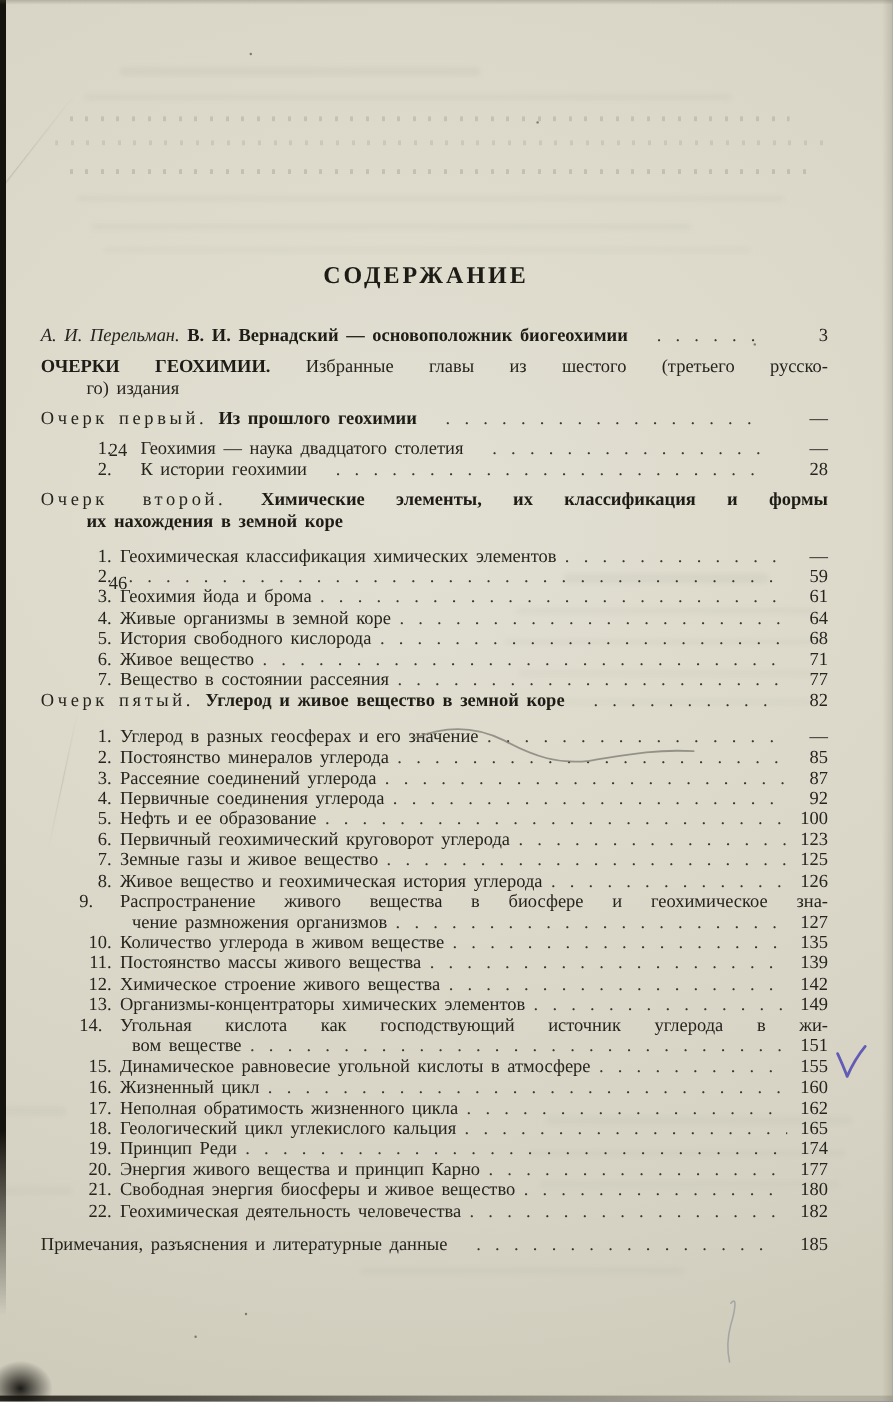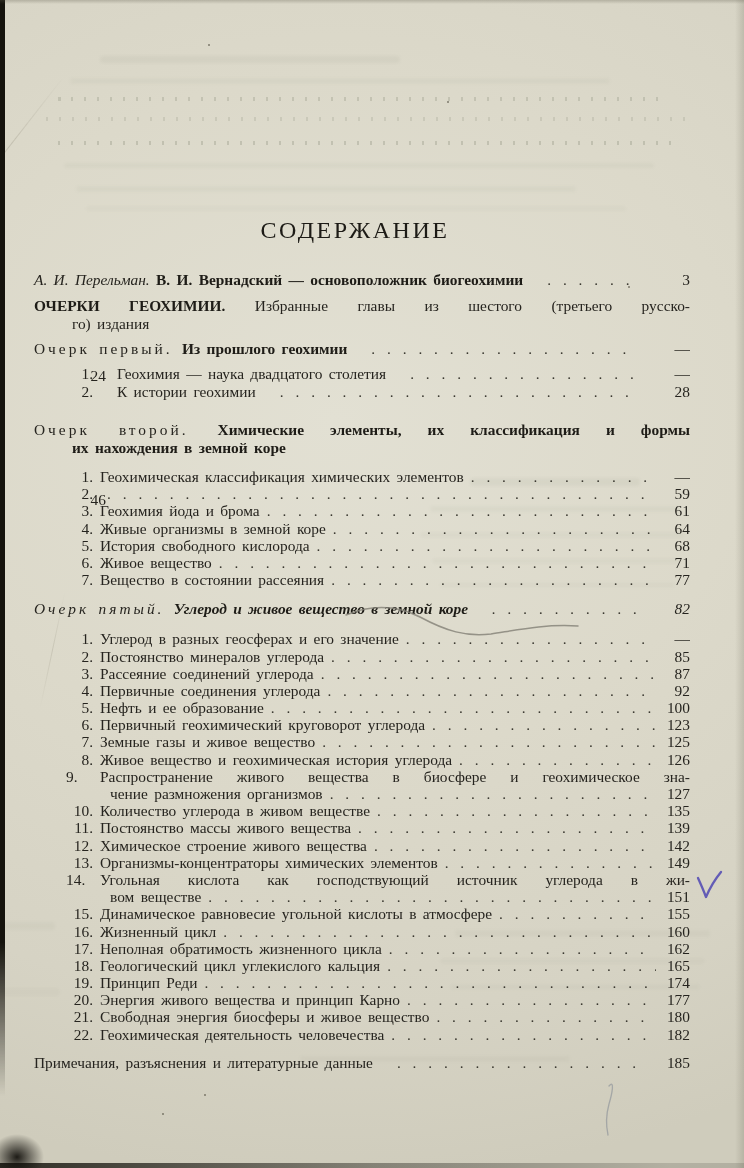--- a/index.html
+++ b/index.html
@@ -21,21 +21,21 @@
     background:linear-gradient(to left,rgba(100,96,80,.22),transparent);}
   
   .gsm{position:absolute;background:rgba(122,128,106,.15);border-radius:3px;filter:blur(1.6px);}
   .gdots{position:absolute;height:4px;filter:blur(.6px);
     background:repeating-linear-gradient(to right,rgba(108,114,94,.4) 0 2.5px,transparent 2.5px 13px);}
   .crease{position:absolute;background:linear-gradient(to bottom,transparent,rgba(112,107,90,.45),transparent);
     width:1.2px;filter:blur(.4px);}
   .speck{position:absolute;width:2px;height:2px;border-radius:50%;background:rgba(85,82,70,.7);}
   
   .title{position:absolute;top:218px;left:34px;width:642px;text-align:center;
-    font-weight:normal;font-size:24px;line-height:24px;letter-spacing:2.5px;color:#1d1b16;}
+    font-weight:bold;font-size:20px;line-height:24px;letter-spacing:2.5px;color:#1d1b16;}
   
   .toc{position:absolute;top:271px;left:34px;width:656px;font-size:15.4px;color:#26241f;}
   .row{display:flex;align-items:baseline;white-space:nowrap;height:17.2px;line-height:17.2px;}
   .lh18{height:18px;line-height:18px;gap:17px;}
   .cont{padding-left:38px;flex-direction:column;}
   .item{padding-left:32px;}
   .itemcont{padding-left:76px;}
   .num{flex:none;display:inline-block;width:27px;text-align:right;margin-right:7px;}
   .txt{word-spacing:2.5px;}
   .seg-i{font-style:italic;}
@@ -105,21 +105,21 @@
         <span class="txt"><span class="seg-n">Геохимия — наука двадцатого столетия</span></span>
         <span class="dots"></span>
         <span class="pg">—</span>
       </div>
       <div class="row item lh18">
         <span class="num">2.</span>
         <span class="txt"><span class="seg-n">К истории геохимии</span></span>
         <span class="dots"></span>
         <span class="pg">28</span>
       </div>
-      <div class="row flush lh18 just" style="margin-top: 20px;"><span class="txt"><span class="seg-sp">Очерк второй. </span><span class="seg-b">Химические элементы, их классификация и формы</span></span></div>
+      <div class="row flush lh18 just" style="margin-top: 7px;"><span class="txt"><span class="seg-sp">Очерк второй. </span><span class="seg-b">Химические элементы, их классификация и формы</span></span></div>
       <div class="row cont lh18">
         <span class="txt"><span class="seg-b">их нахождения в земной коре</span></span>
         <span class="dots"></span>
         <span class="pg">46</span>
       </div>
       <div class="row item" style="margin-top: 11px;">
         <span class="num">1.</span>
         <span class="txt"><span class="seg-n">Геохимическая классификация химических элементов</span></span>
         <span class="dots"></span>
         <span class="pg">—</span>
@@ -152,21 +152,21 @@
         <span class="txt"><span class="seg-n">Живое вещество</span></span>
         <span class="dots"></span>
         <span class="pg">71</span>
       </div>
       <div class="row item">
         <span class="num">7.</span>
         <span class="txt"><span class="seg-n">Вещество в состоянии рассеяния</span></span>
         <span class="dots"></span>
         <span class="pg">77</span>
       </div>
-      <div class="row flush lh18" style="margin-top: 12px; font-style: italic;">
+      <div class="row flush lh18" style="">
         <span class="txt"><span class="seg-sp">Очерк пятый. </span><span class="seg-b">Углерод и живое вещество в земной коре</span></span>
         <span class="dots"></span>
         <span class="pg">82</span>
       </div>
       <div class="row item" style="margin-top: 12px;">
         <span class="num">1.</span>
         <span class="txt"><span class="seg-n">Углерод в разных геосферах и его значение</span></span>
         <span class="dots"></span>
         <span class="pg">—</span>
       </div>

